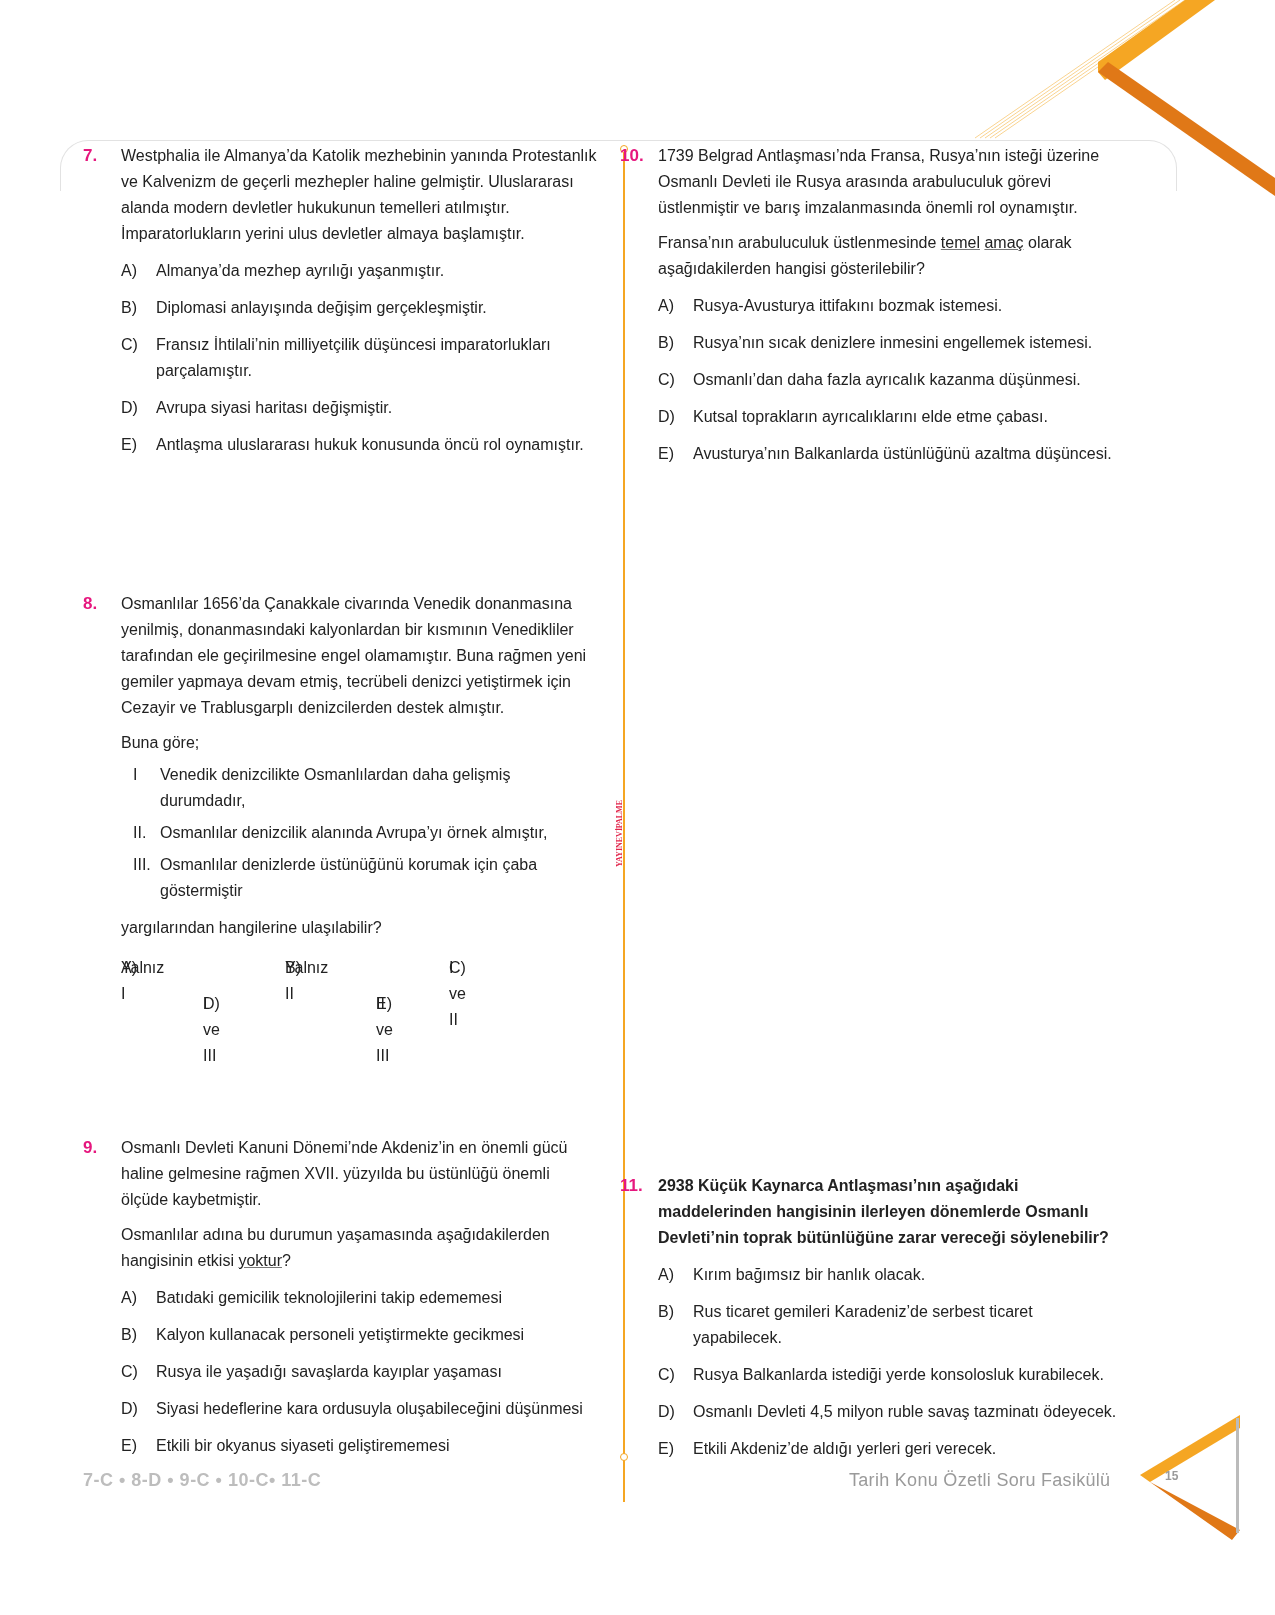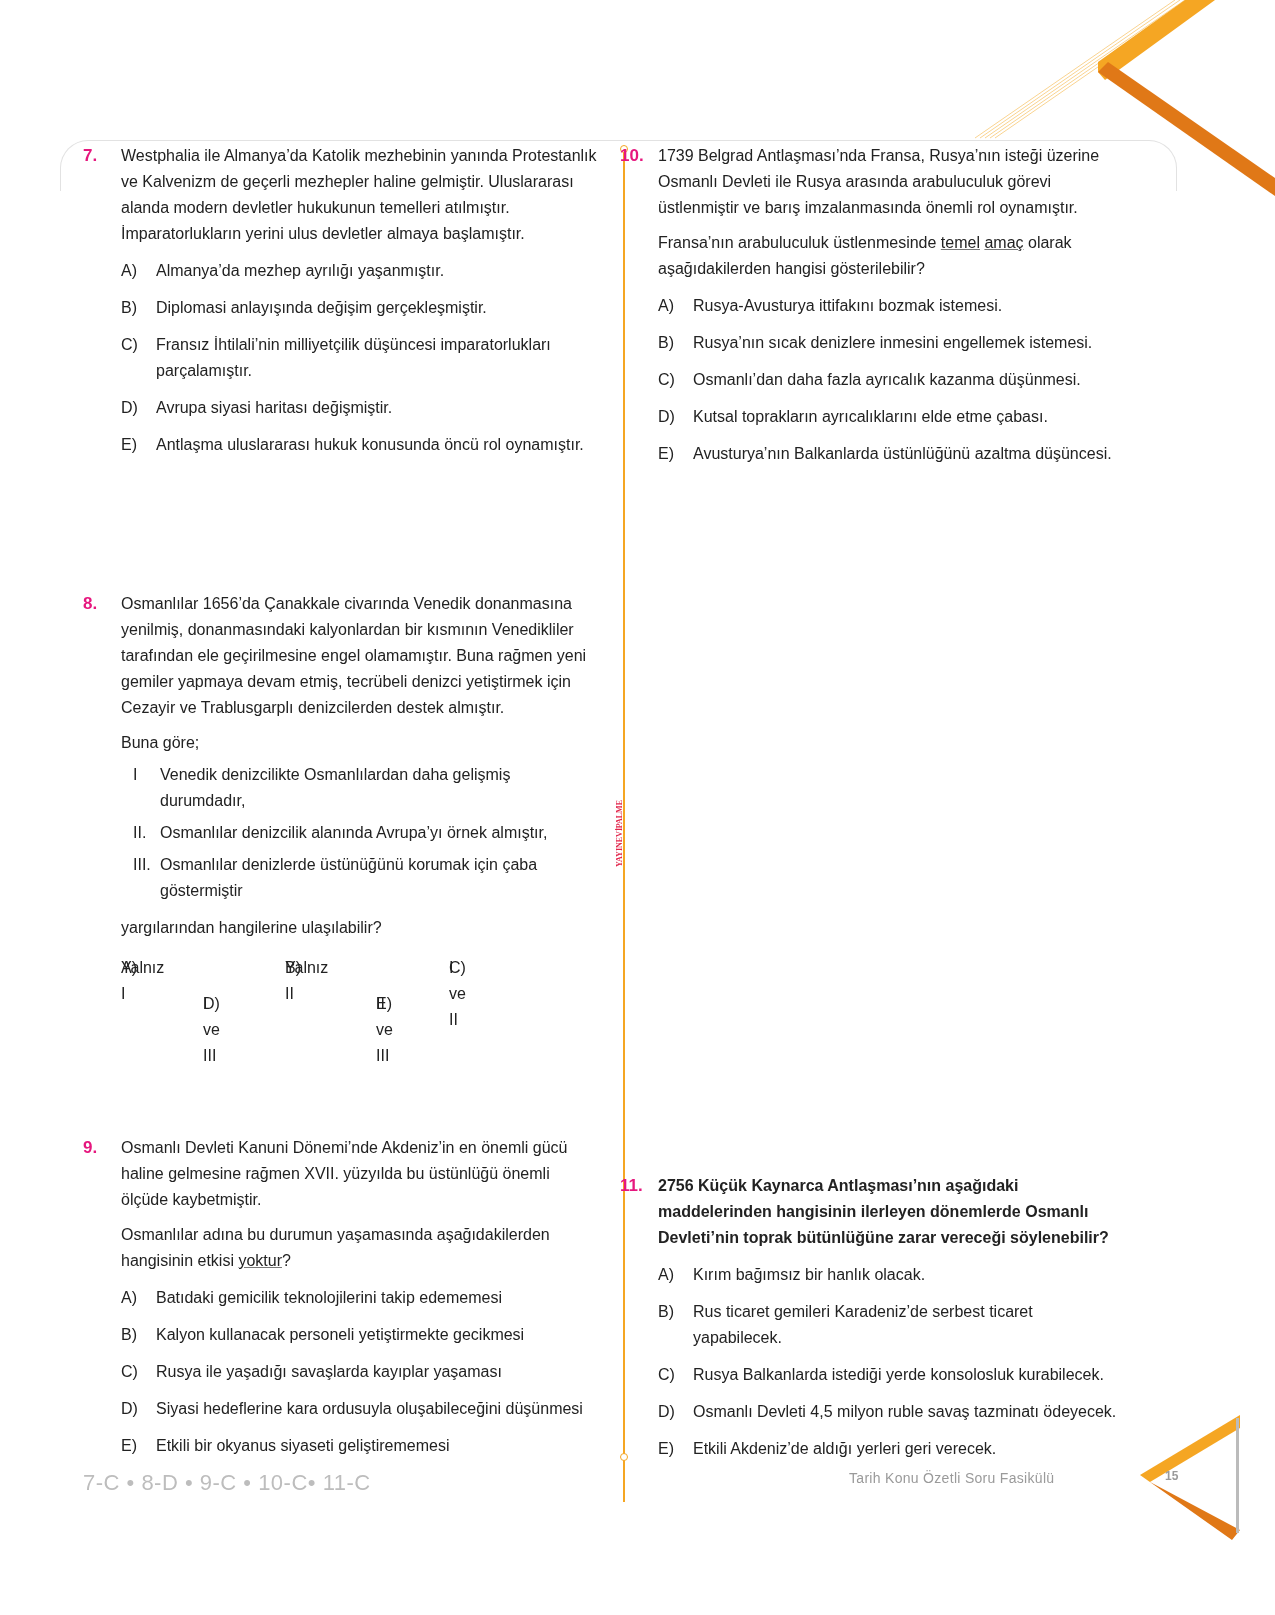--- a/index.html
+++ b/index.html
@@ -24,22 +24,22 @@
   .stem { font-weight:normal; margin-top:9px; }
   .stem u { text-decoration:underline; text-decoration-color:#777; }
   .opt { display:flex; margin-top:11px; }
   .opt .lt { width:28px; flex:none; }
   .opt .tx { flex:1;margin-left:7px; }
   .roman { display:flex; margin-top:6px; padding-left:12px; }
   .roman .lt { width:27px; flex:none; }
   .inline-opts { position:relative; height:26px; margin-top:11px; }
   .inline-opts span { position:absolute; top:0; }
 
-  .footer-ans { position:absolute; left:83px; top:1470px; font-size:22px; font-weight:normal; color:#bdbdbd; letter-spacing:0.5px; }
-  .footer-title { position:absolute; left:849px; top:1470px; font-size:14px; color:#9a9a9a; letter-spacing:0.3px; }
+  .footer-ans { position:absolute; left:83px; top:1470px; font-size:18px; font-weight:bold; color:#bdbdbd; letter-spacing:0.5px; }
+  .footer-title { position:absolute; left:849px; top:1470px; font-size:18px; color:#9a9a9a; letter-spacing:0.3px; }
   .page-num { position:absolute; left:1165px; top:1469px; font-size:12px; font-weight:bold; color:#9a9a9a; }
 </style>
 </head>
 <body>
 
 <div class="page">
 
   <svg class="deco" viewBox="0 0 1275 1615">
 
     <g stroke="#f7c873" stroke-width="0.8" fill="none">
@@ -191,21 +191,21 @@
       <div class="opt" style="width:490px">
           <span class="lt">E)</span>
           <span class="tx">Avusturya’nın Balkanlarda üstünlüğünü azaltma düşüncesi.</span>
         </div>
     </div>
   </div>
 
   <div class="q" style="left:620px; top:1173px; width:520px;">
     <div class="qnum">11.</div>
     <div class="qbody" style="left:38px; width:478px;">
-      <p class="para" style="font-weight:bold">2756 Küçük Kaynarca Antlaşması’nın aşağıdaki maddelerinden hangisinin ilerleyen dönemlerde Osmanlı Devleti’nin toprak bütünlüğüne zarar vereceği söylenebilir?</p>
+      <p class="para" style="font-weight:bold">2938 Küçük Kaynarca Antlaşması’nın aşağıdaki maddelerinden hangisinin ilerleyen dönemlerde Osmanlı Devleti’nin toprak bütünlüğüne zarar vereceği söylenebilir?</p>
       <div class="opt">
           <span class="lt">A)</span>
           <span class="tx">Kırım bağımsız bir hanlık olacak.</span>
         </div>
       <div class="opt" style="width:420px">
           <span class="lt">B)</span>
           <span class="tx">Rus ticaret gemileri Karadeniz’de serbest ticaret yapabilecek.</span>
         </div>
       <div class="opt" style="width:490px">
           <span class="lt">C)</span>

